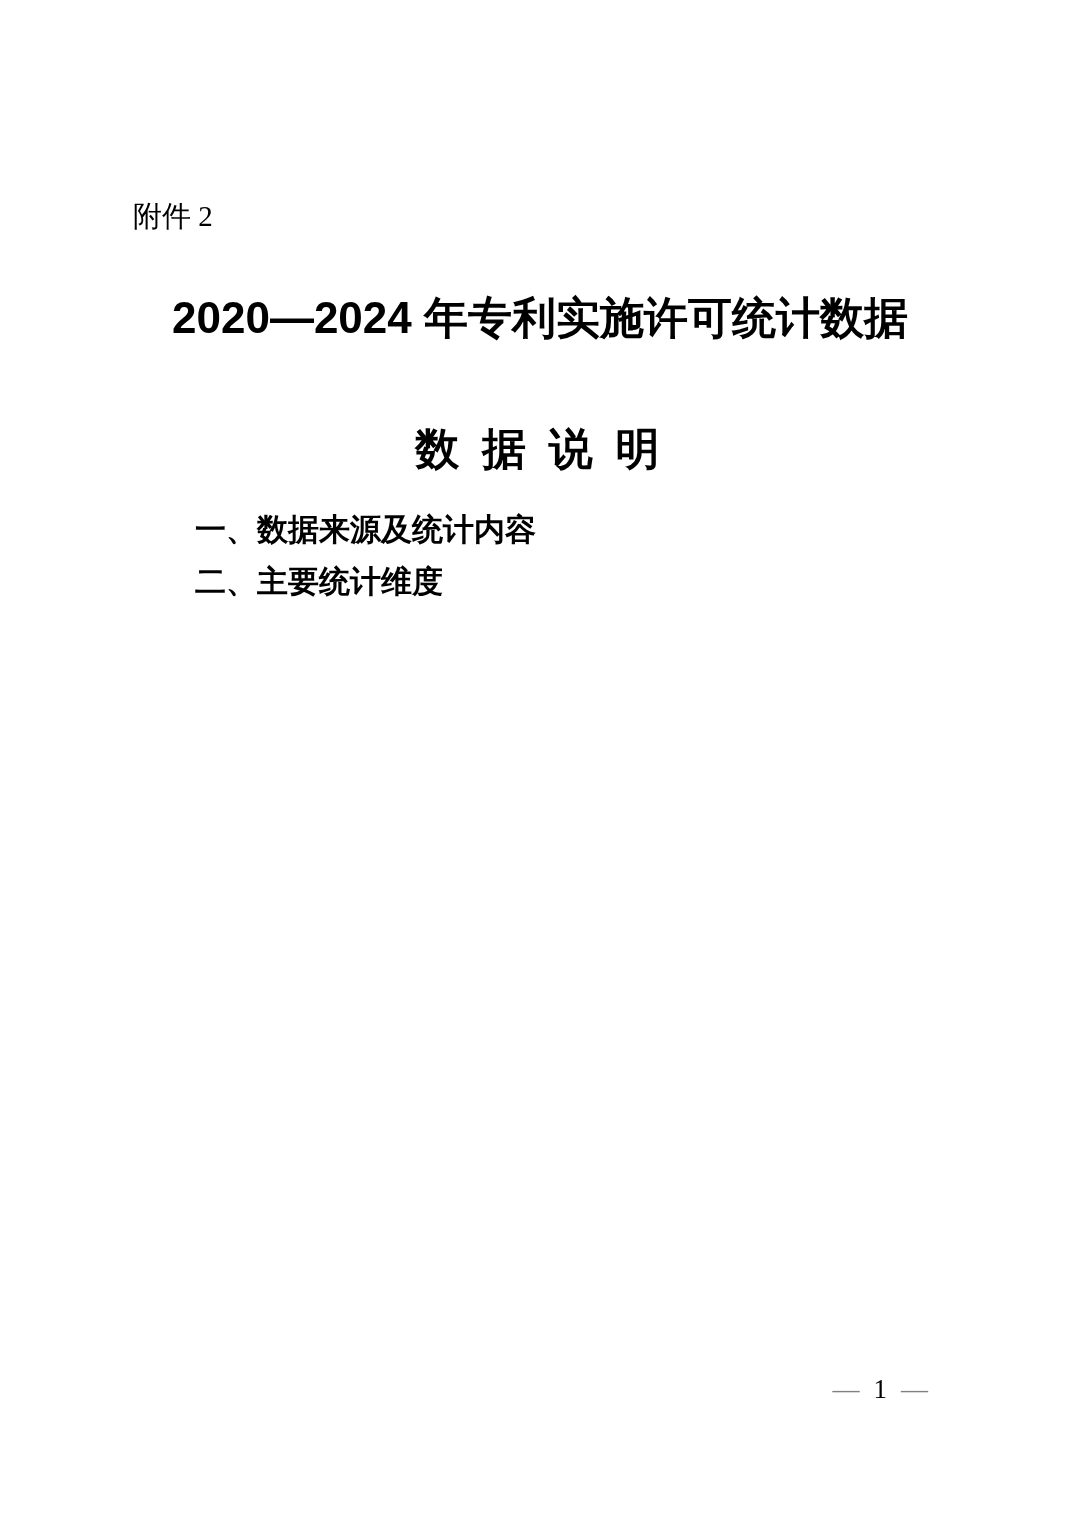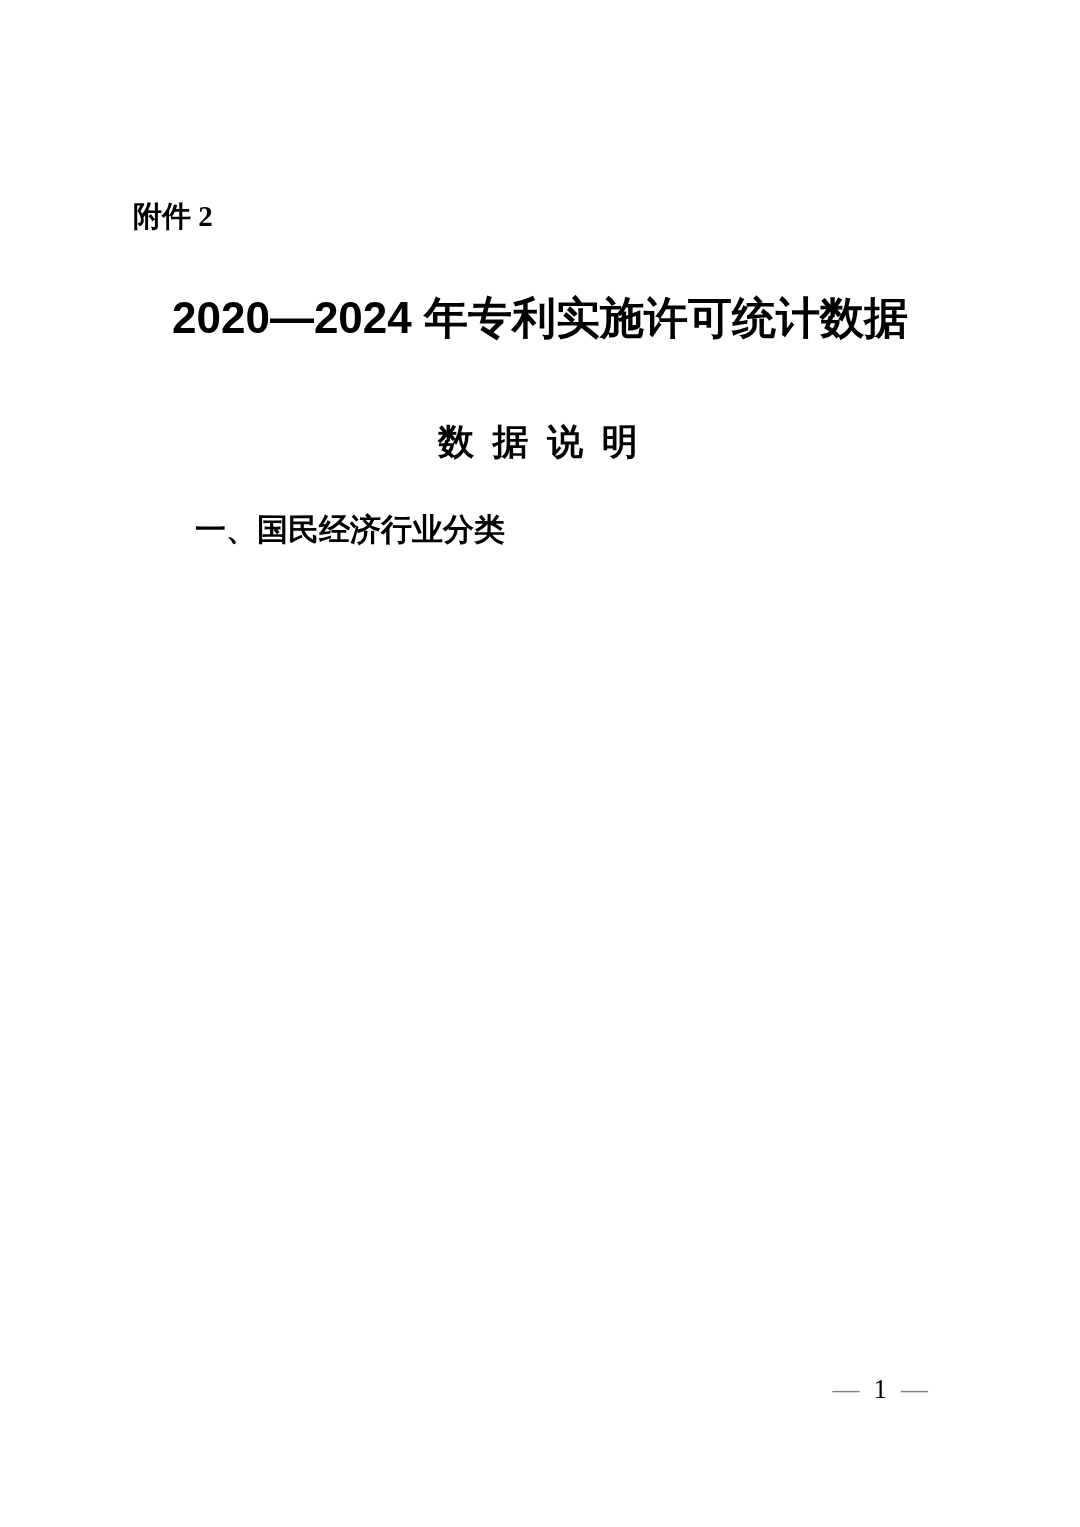--- a/index.html
+++ b/index.html
@@ -15,41 +15,40 @@
     color: #000000;
     font-family: "Liberation Serif", "DejaVu Serif", serif;
   }
   .attachment-label {
     position: absolute;
     left: 133px;
     top: 198px;
     font-size: 29px;
     line-height: 36px;
     font-family: "Liberation Serif", "DejaVu Serif", serif;
-    font-weight: bold;
   }
   .doc-title {
     position: absolute;
     left: 0;
     right: 0;
     top: 262px;
     text-align: center;
     font-size: 44px;
     line-height: 54px;
     font-weight: 700;
     font-family: "Liberation Sans", "DejaVu Sans", sans-serif;
     white-space: nowrap;
   }
   .doc-subtitle {
     position: absolute;
     left: 0;
     right: 0;
     top: 385px;
     text-align: center;
-    font-size: 36px;
+    font-size: 44px;
     line-height: 54px;
     font-weight: 700;
     letter-spacing: 0.12em;
     font-family: "Liberation Sans", "DejaVu Sans", sans-serif;
     white-space: nowrap;
   }
   .content {
     position: absolute;
     left: 133px;
     width: 816px;
@@ -95,24 +94,25 @@
 <div>
 
   <div class="attachment-label">附件 2</div>
 
   <h1 class="doc-title">2020—2024 年专利实施许可统计数据</h1>
 
   <h2 class="doc-subtitle">数 据 说 明</h2>
 
   <div class="content">
 
-    <h3 class="section-heading">一、国民经济行业分类</h3>
+    <h3 class="section-heading">一、数据来源及统计内容</h3>
 
 
 
+    <h3 class="section-heading">二、主要统计维度</h3>
 
 
   </div>
 
   <div class="page-footer">
     <span class="dash">—</span><span class="num">1</span><span class="dash">—</span>
   </div>
 
 </div>
 

